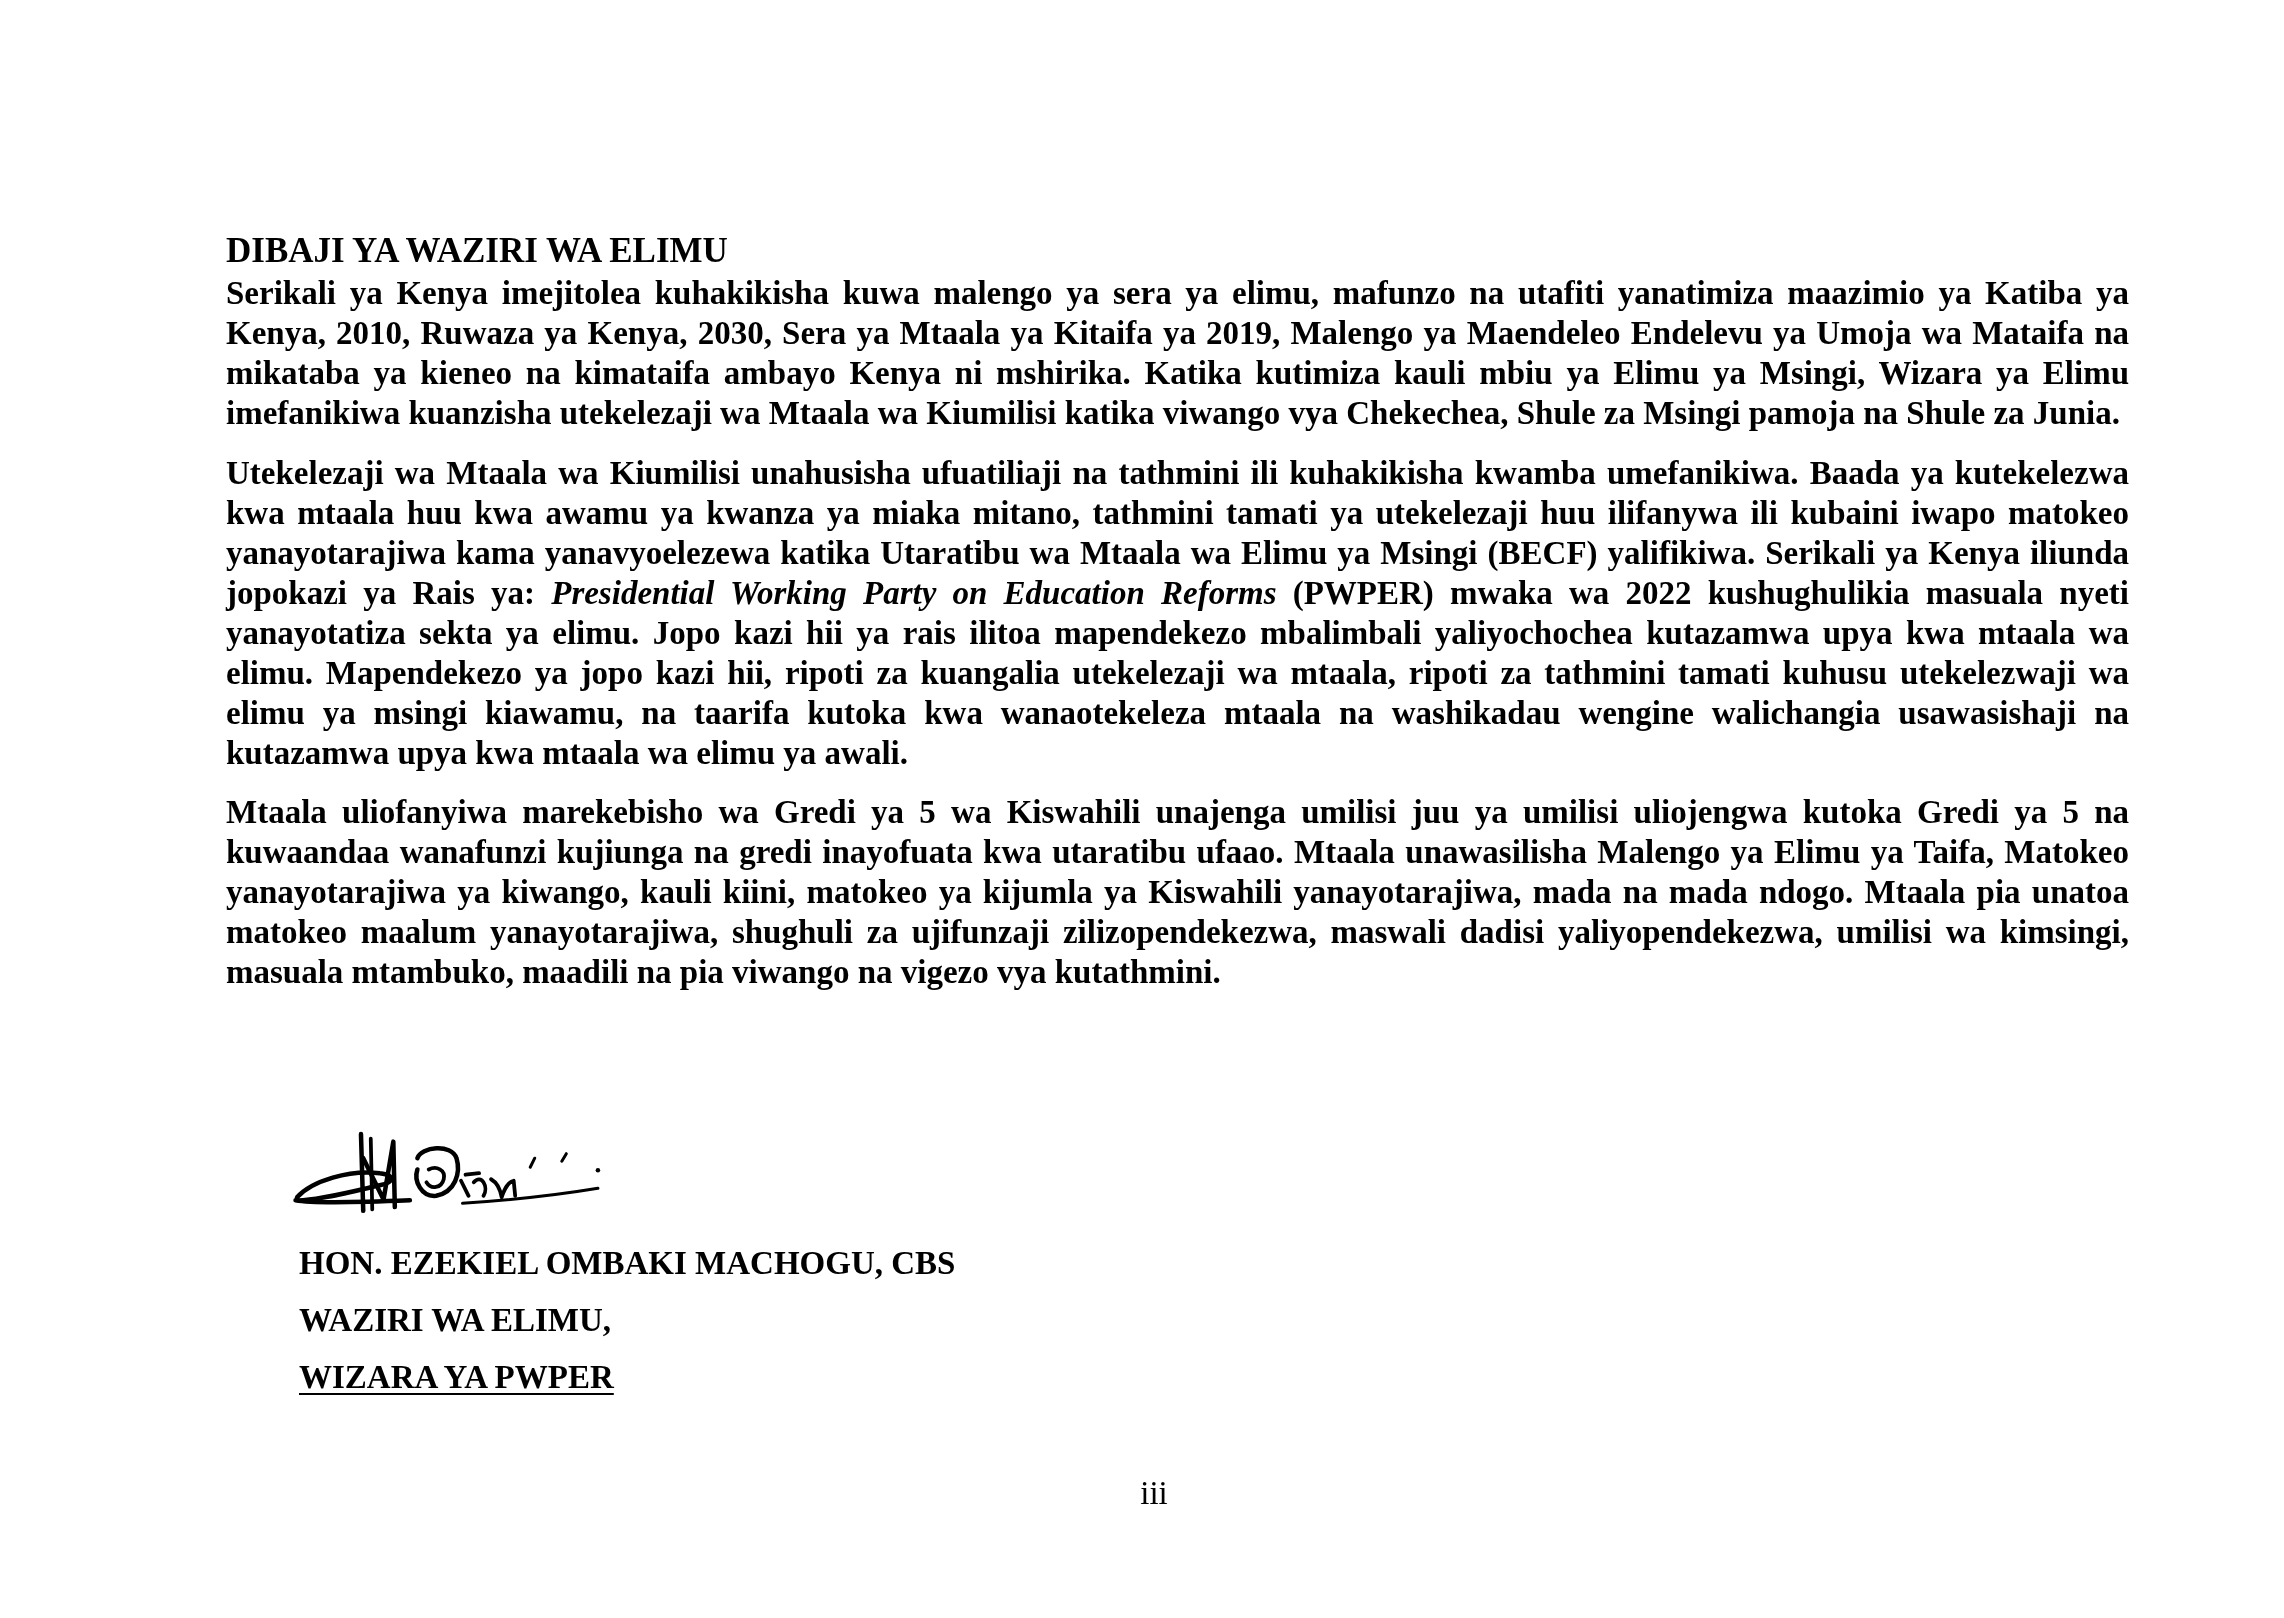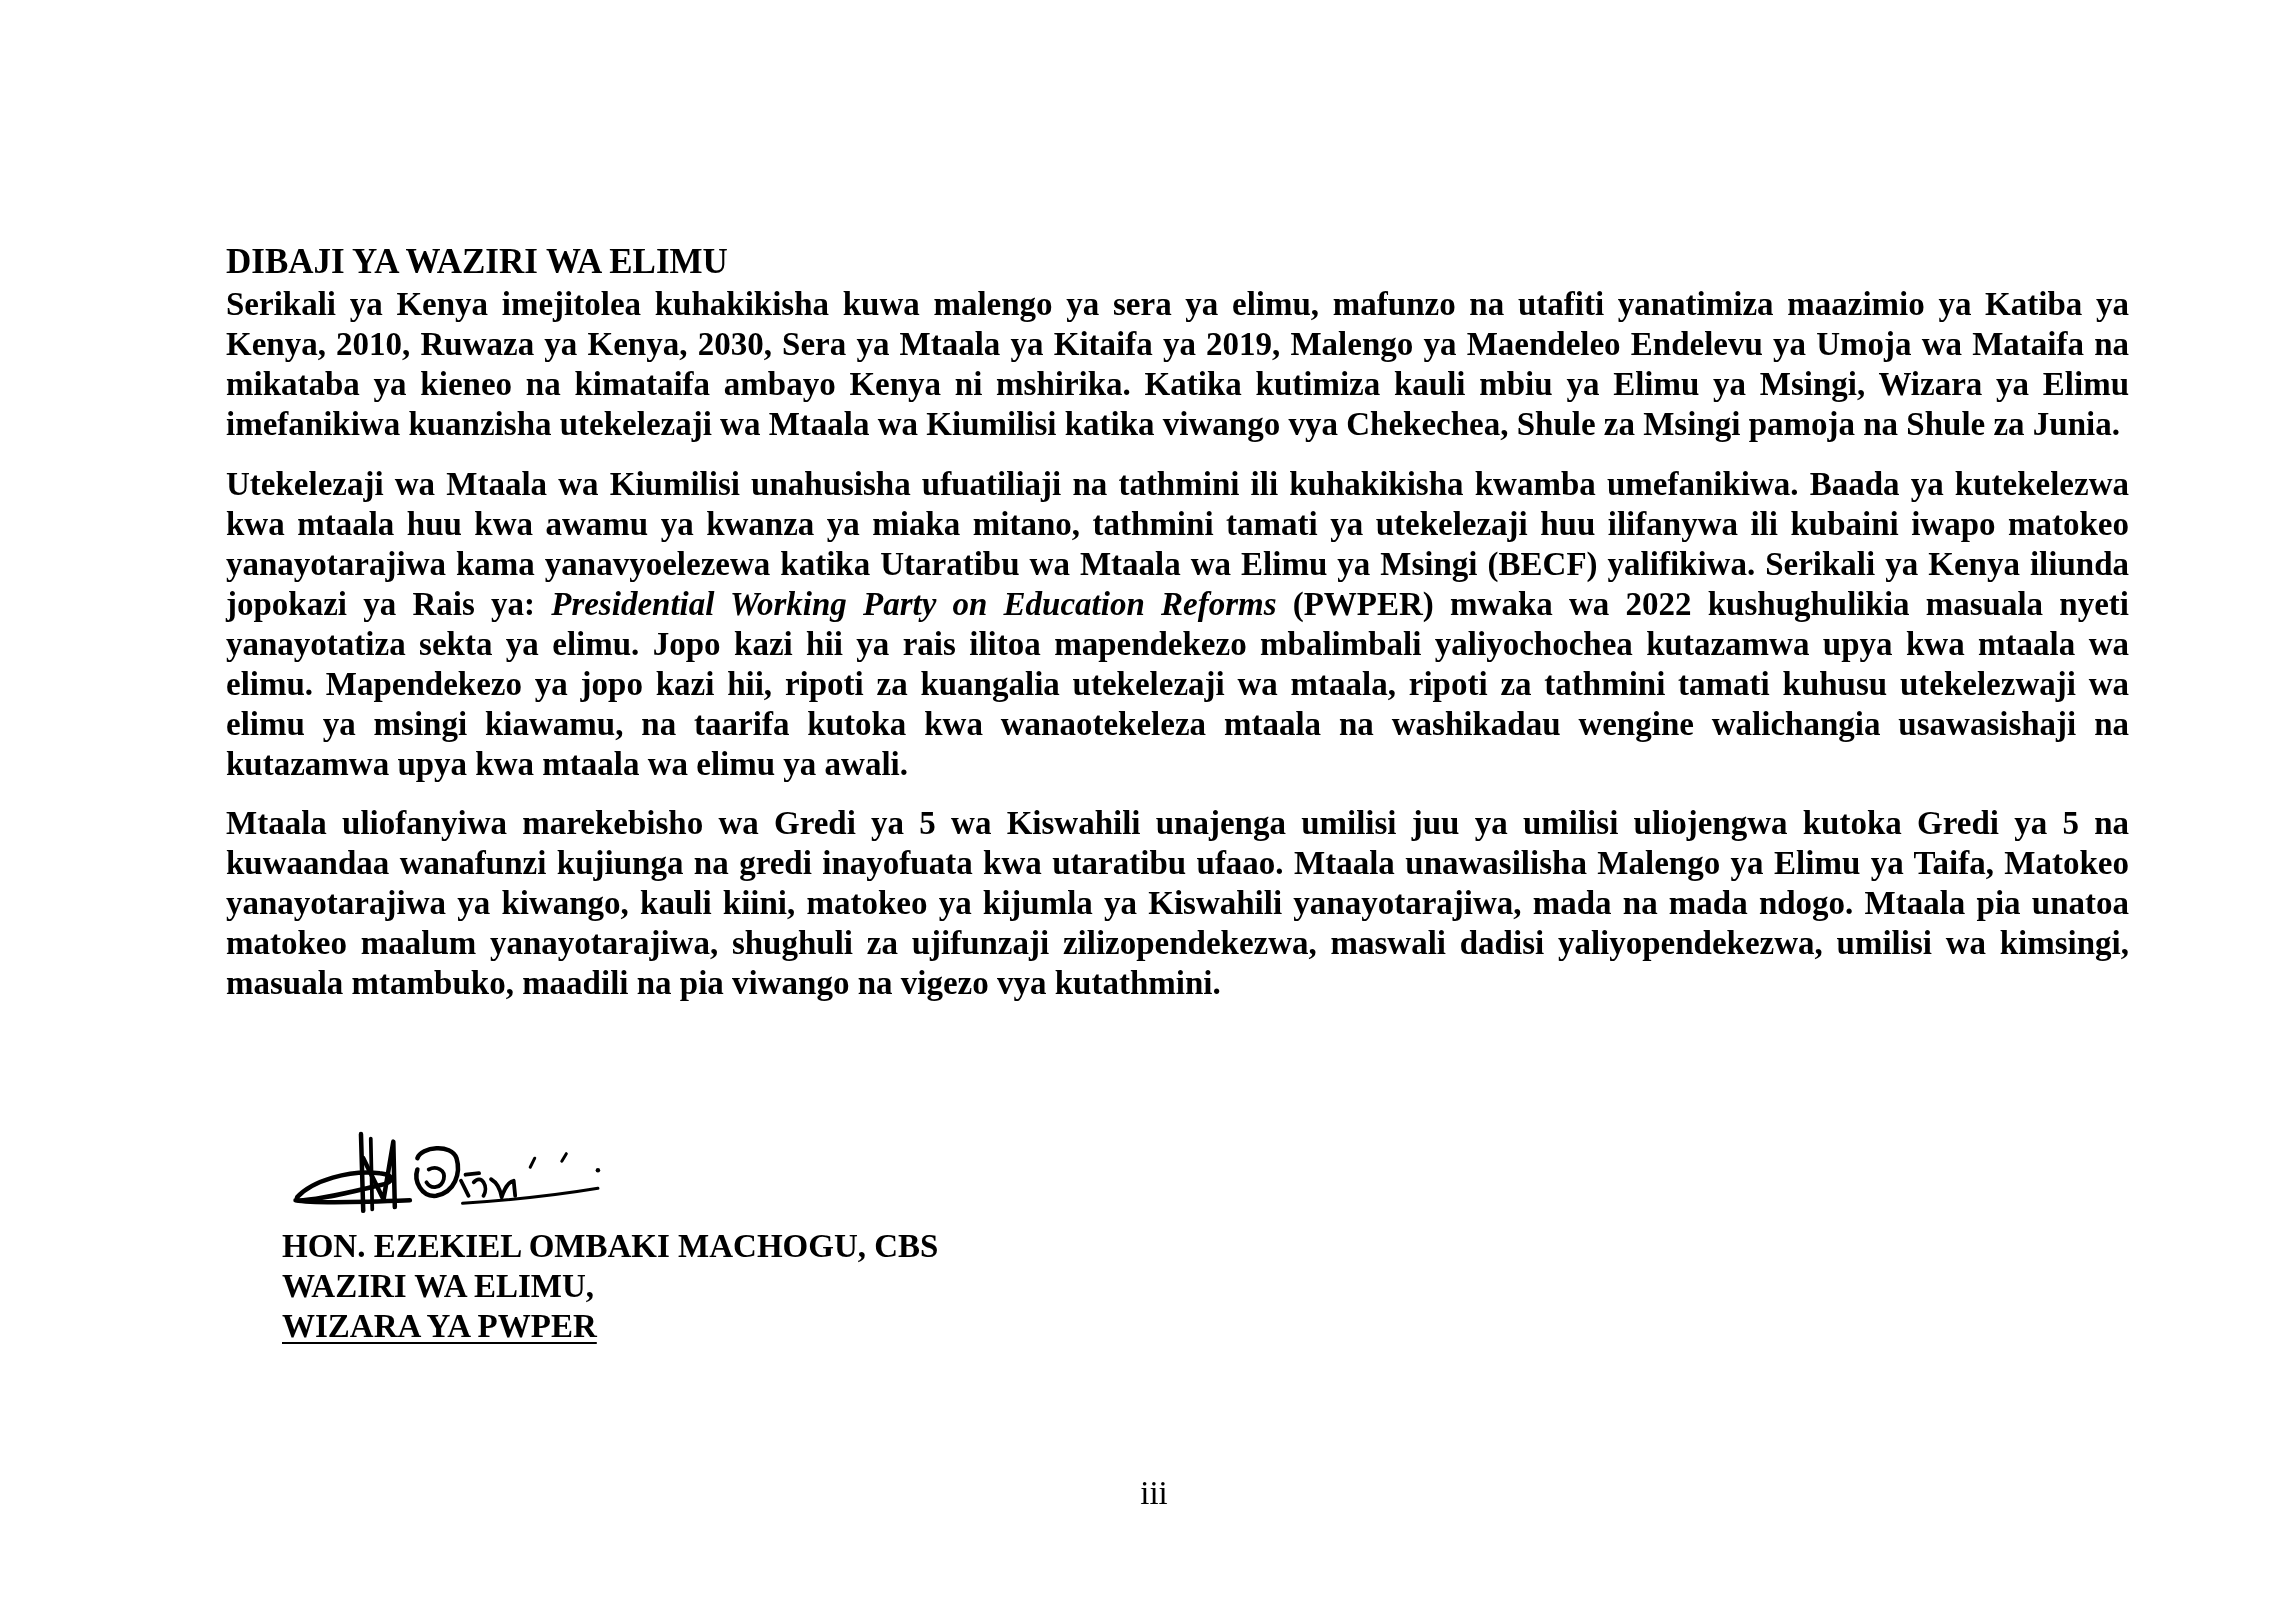--- a/index.html
+++ b/index.html
@@ -18,21 +18,21 @@
     .page {
       position: absolute;
       left: 0; top: 0;
       width: 2284px;
       height: 1618px;
       background: #ffffff;
     }
     .content {
       position: absolute;
       left: 226px;
-      top: 239px;
+      top: 228px;
       width: 1903px;
     }
     .heading {
       font-family: "Liberation Serif", "DejaVu Serif", serif;
       font-weight: bold;
       font-size: 35px;
       line-height: 45px;
       margin: 0;
       letter-spacing: 0px;
     }
@@ -54,21 +54,21 @@
     }
     .signature {
       width: 346px;
       height: 98px;
       display: block;
     }
     .sig-line {
       font-weight: bold;
       font-size: 33px;
       line-height: 40px;
-      margin: 0;
+      margin: 17px;
     }
     .sig-line.underlined {
       text-decoration: underline;
       text-decoration-thickness: 2.3px;
       text-underline-offset: 4.5px;
     }
     .page-number {
       position: absolute;
       left: 0;
       width: 2284px;

